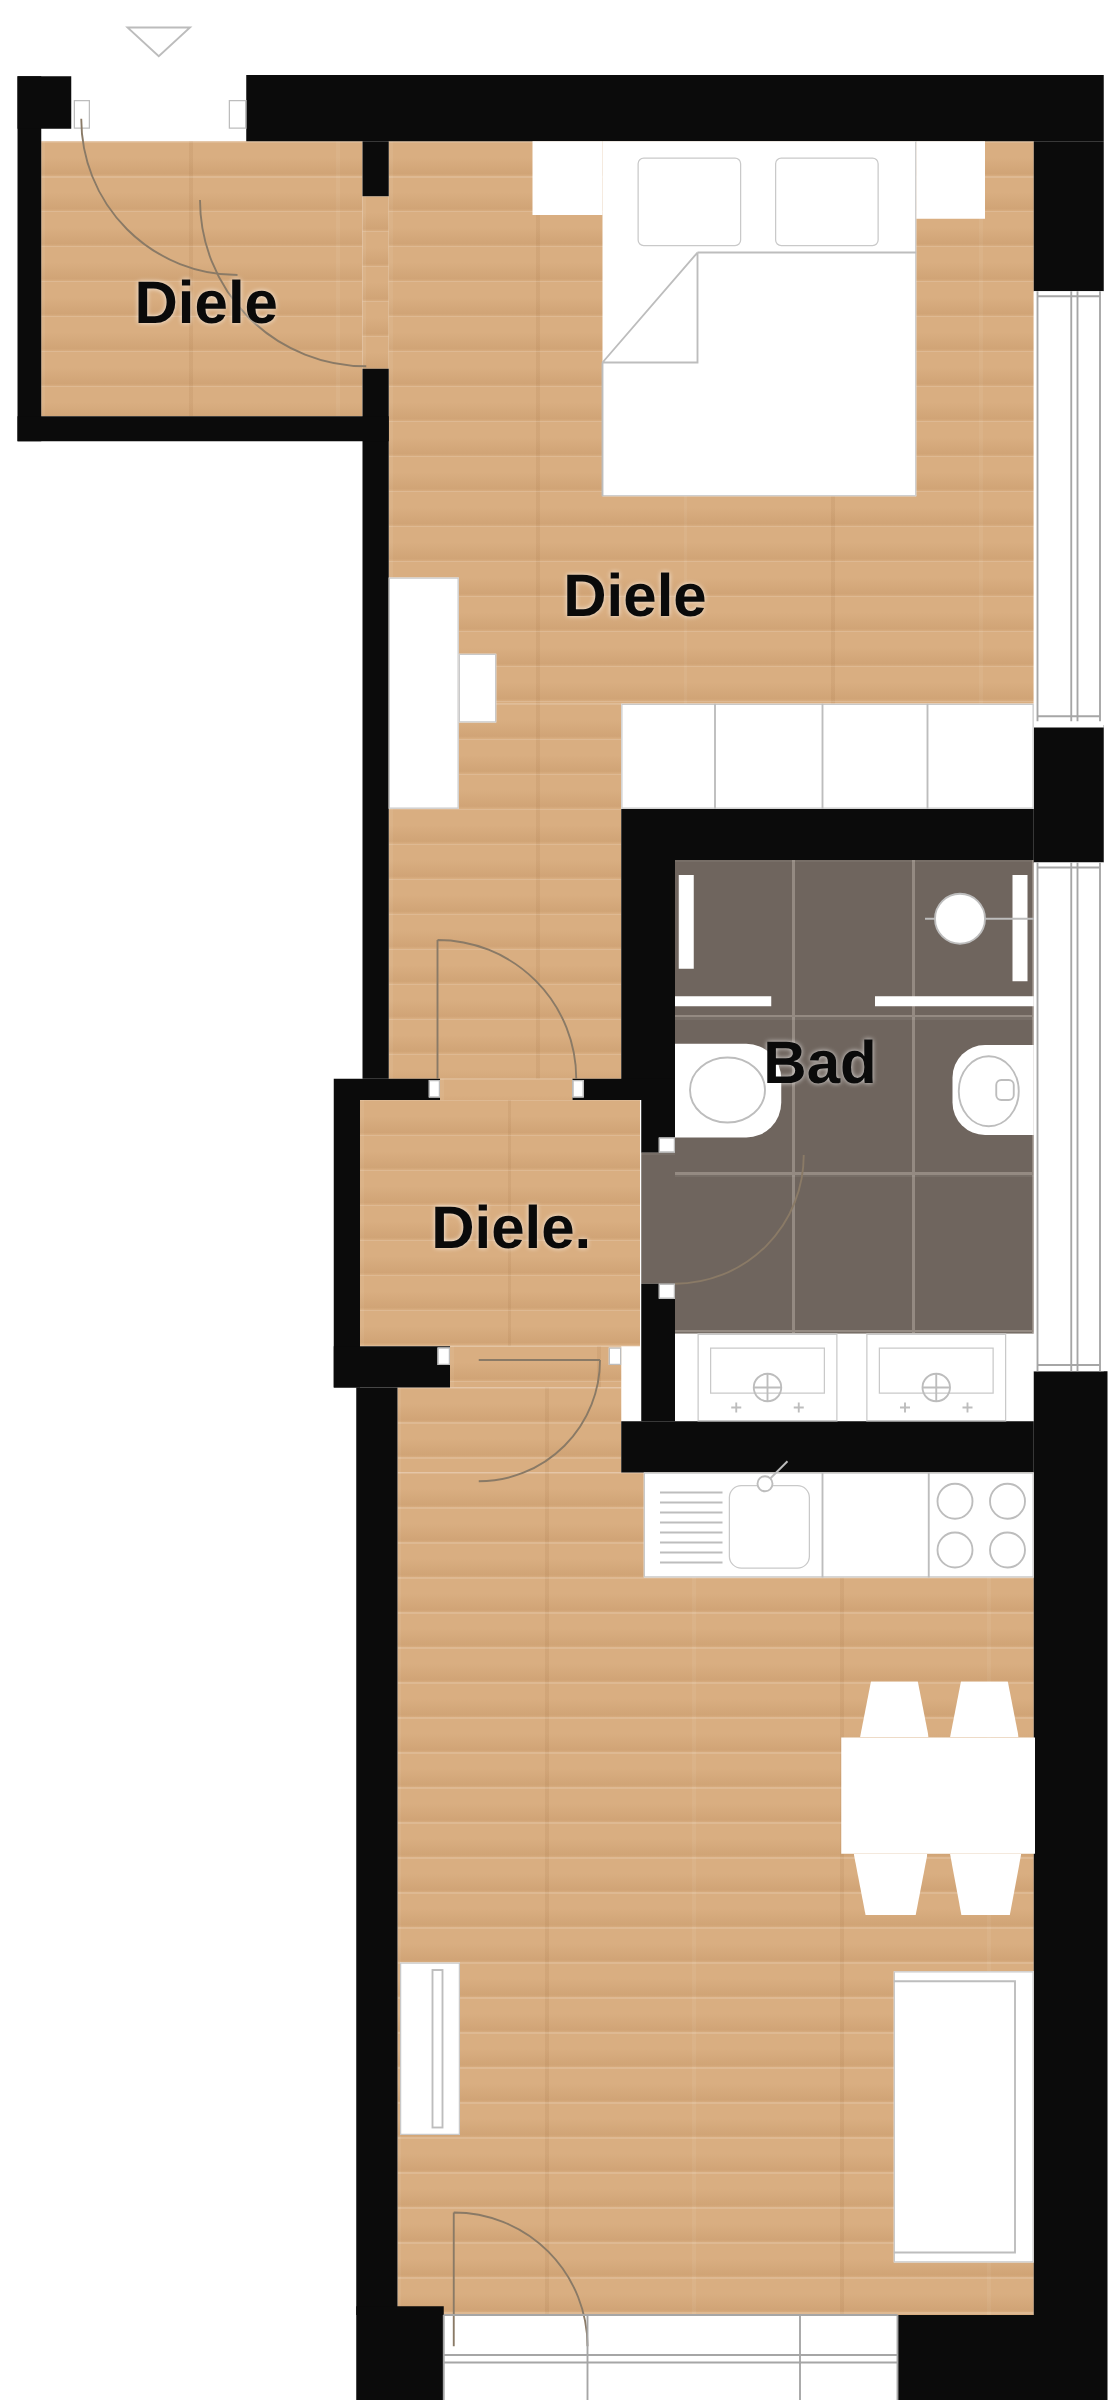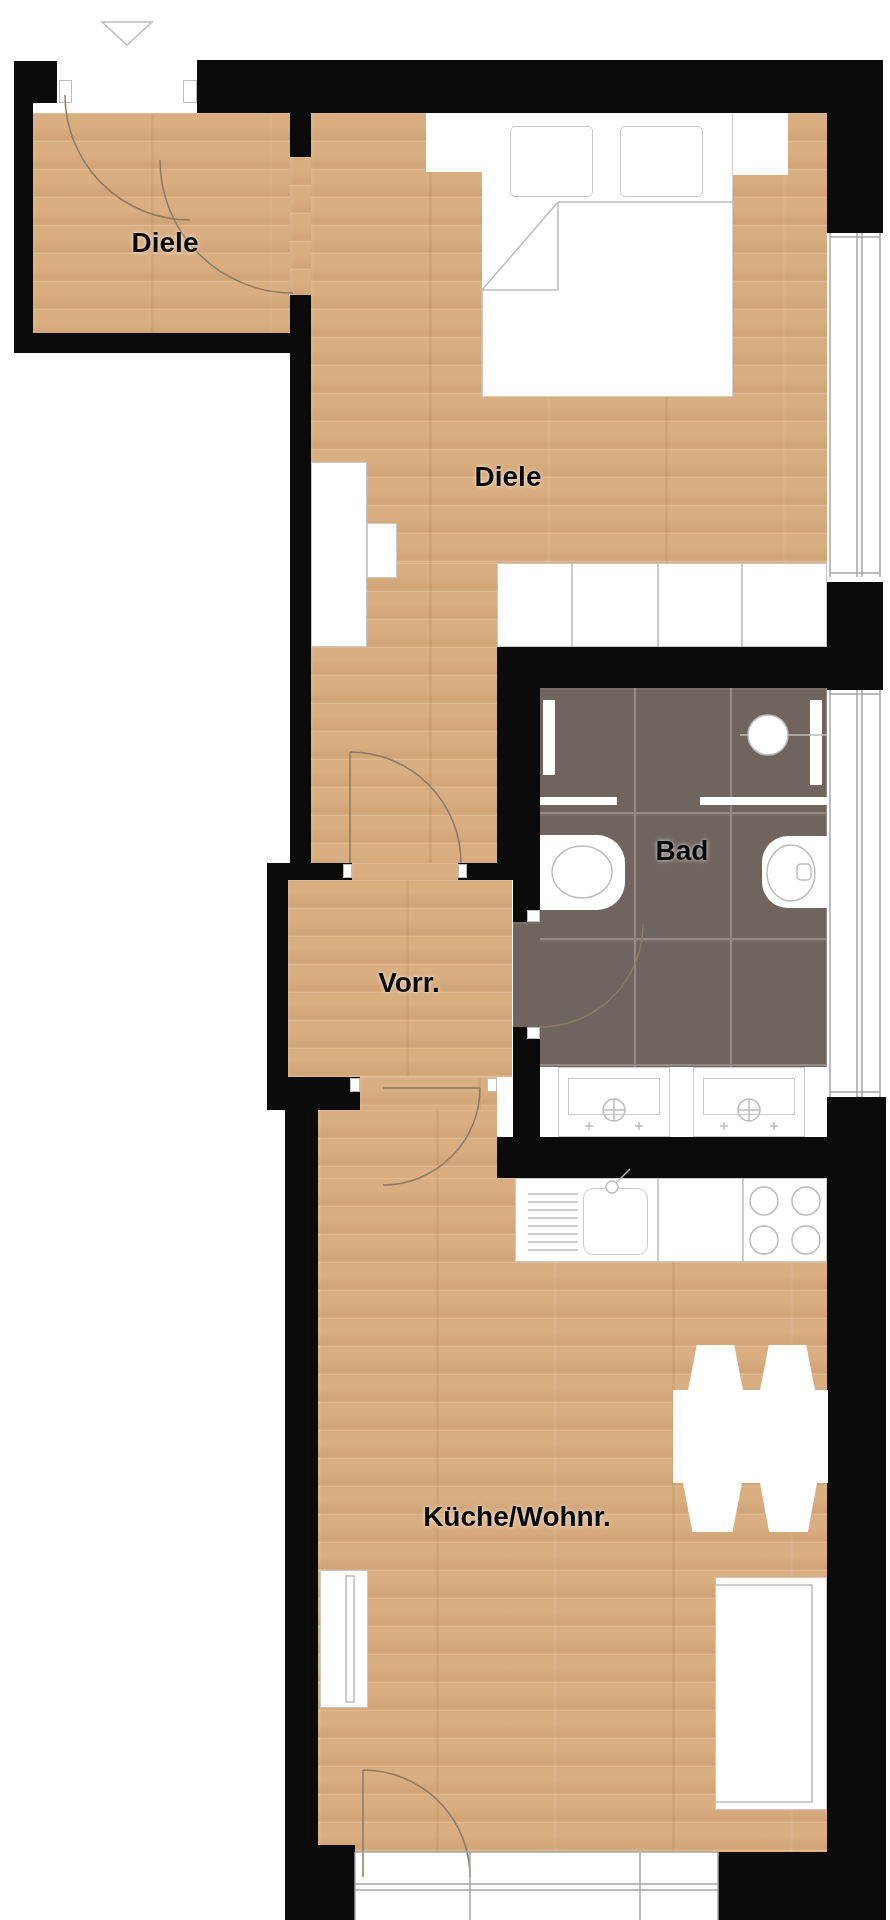--- a/index.html
+++ b/index.html
@@ -13,21 +13,21 @@
   .wood{position:absolute;background-color:var(--wood-floor);
     background-image:
       repeating-linear-gradient(180deg, rgba(255,255,255,.14) 0 1px, rgba(255,255,255,0) 1px 13px, rgba(150,95,45,.13) 26px, rgba(150,95,45,0) 28px),
       repeating-linear-gradient(90deg, rgba(255,255,255,.06) 0 3px, rgba(0,0,0,0) 3px 118px, rgba(130,80,35,.09) 118px 121px, rgba(0,0,0,0) 121px 236px);}
   .tiles{position:absolute;background-color:var(--bathroom-tile);
     background-image:
       repeating-linear-gradient(180deg, rgba(255,255,255,.06) 0 2px, rgba(255,255,255,0) 2px 124px, var(--tile-grout) 124px 126px),
       repeating-linear-gradient(90deg, transparent 0 94px, var(--tile-grout) 94px 96px);}
   .furn{position:absolute;background:#fff;}
   .furn.b{border:1px solid #c9c9c9;box-sizing:border-box;}
-  .room-label{position:absolute;transform:translate(-50%,-50%);font-weight:bold;font-size:28px;
+  .room-label{position:absolute;transform:translate(-50%,-50%);font-weight:bold;font-size:48px;
     color:var(--label-text);white-space:nowrap;letter-spacing:0px;
     text-shadow:0 0 4px rgba(255,255,255,.8);}
   svg.overlay{position:absolute;left:0;top:0;}
   .ln{stroke:var(--fixture-outline);fill:none;stroke-width:1.5;}
   .lnf{stroke:var(--fixture-outline);fill:#ffffff;stroke-width:1.5;}
   .arc{stroke:var(--door-arc);fill:none;stroke-width:1.5;}
   .winln{stroke:#a6a6a6;fill:none;stroke-width:1.5;}
   .tri{stroke:#bcbcbc;fill:#ffffff;stroke-width:1.5;}
   .jamb{position:absolute;background:#fff;border:1px solid #bdbdbd;box-sizing:border-box;}
 </style>
@@ -160,17 +160,16 @@
 
     <path class="winln" d="M 830 233 V 577 M 857 233 V 577 M 862 233 V 577 M 880 233 V 577 M 830 237 H 880 M 830 573 H 880"></path>
 
     <path class="winln" d="M 830 690 V 1097 M 857 690 V 1097 M 862 690 V 1097 M 880 690 V 1097 M 830 694 H 880 M 830 1092 H 880"></path>
 
     <path class="winln" d="M 355 1852 H 718 M 355 1884 H 718 M 355 1890 H 718 M 355 1852 V 1920 M 470 1852 V 1920 M 640 1852 V 1920 M 718 1852 V 1920"></path>
   </svg>
 
   <div class="room-label" style="left:165px;top:243px;">Diele</div>
   <div class="room-label" style="left:508px;top:477px;">Diele</div>
-  <div class="room-label" style="left:682px;top:851px;">Bad</div>
-  <div class="room-label" style="left:409px;top:983px;">Vorr.</div>
-  <div class="room-label" style="left:517px;top:1517px;">Küche/Wohnr.</div>
+  <div class="room-label" style="left:656px;top:851px;">Bad</div>
+  <div class="room-label" style="left:409px;top:983px;">Diele.</div>
 
 </div>
 
 </body></html>

